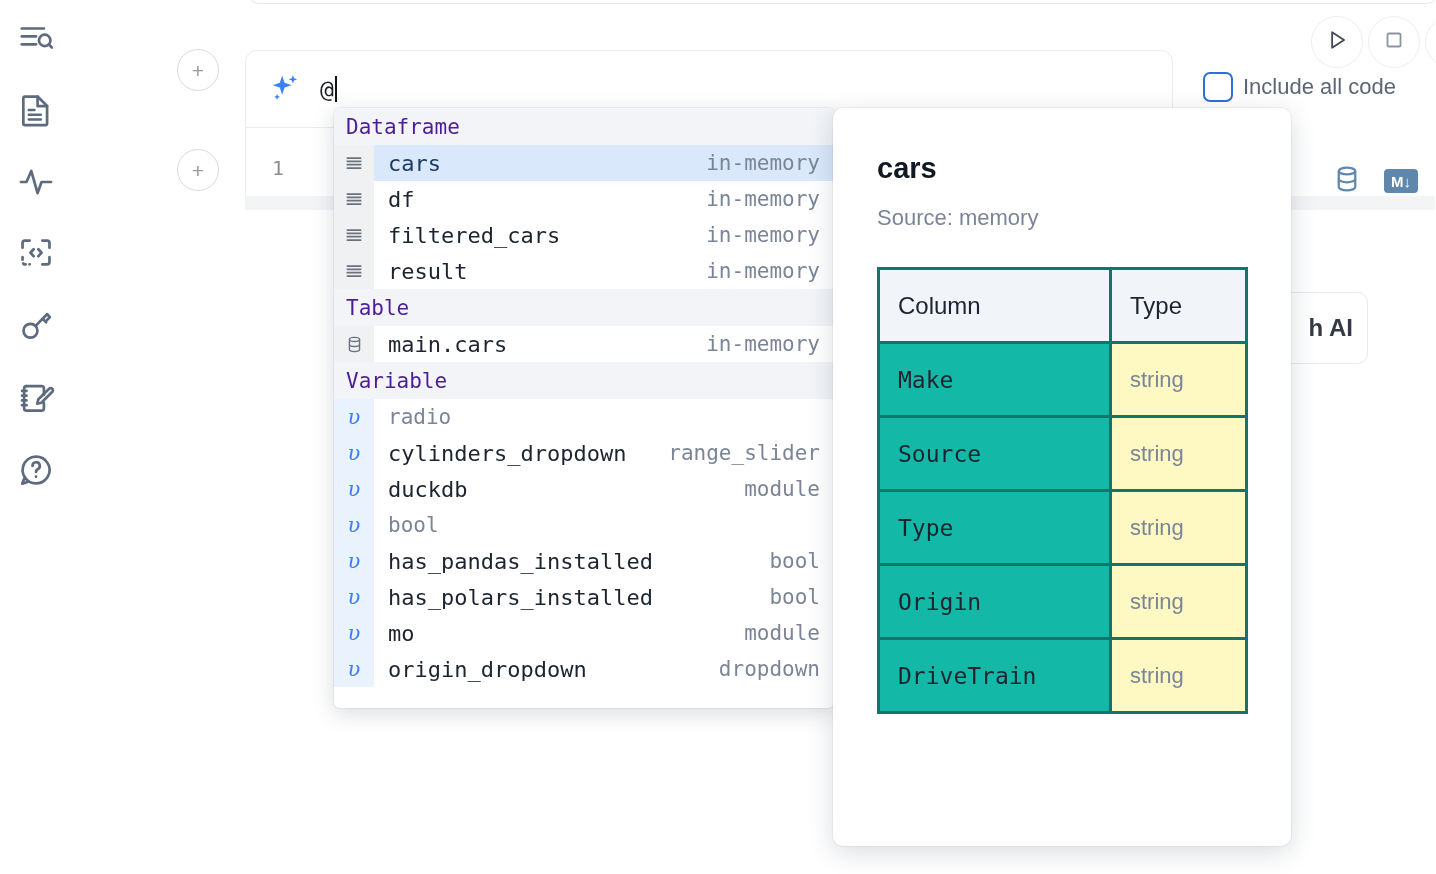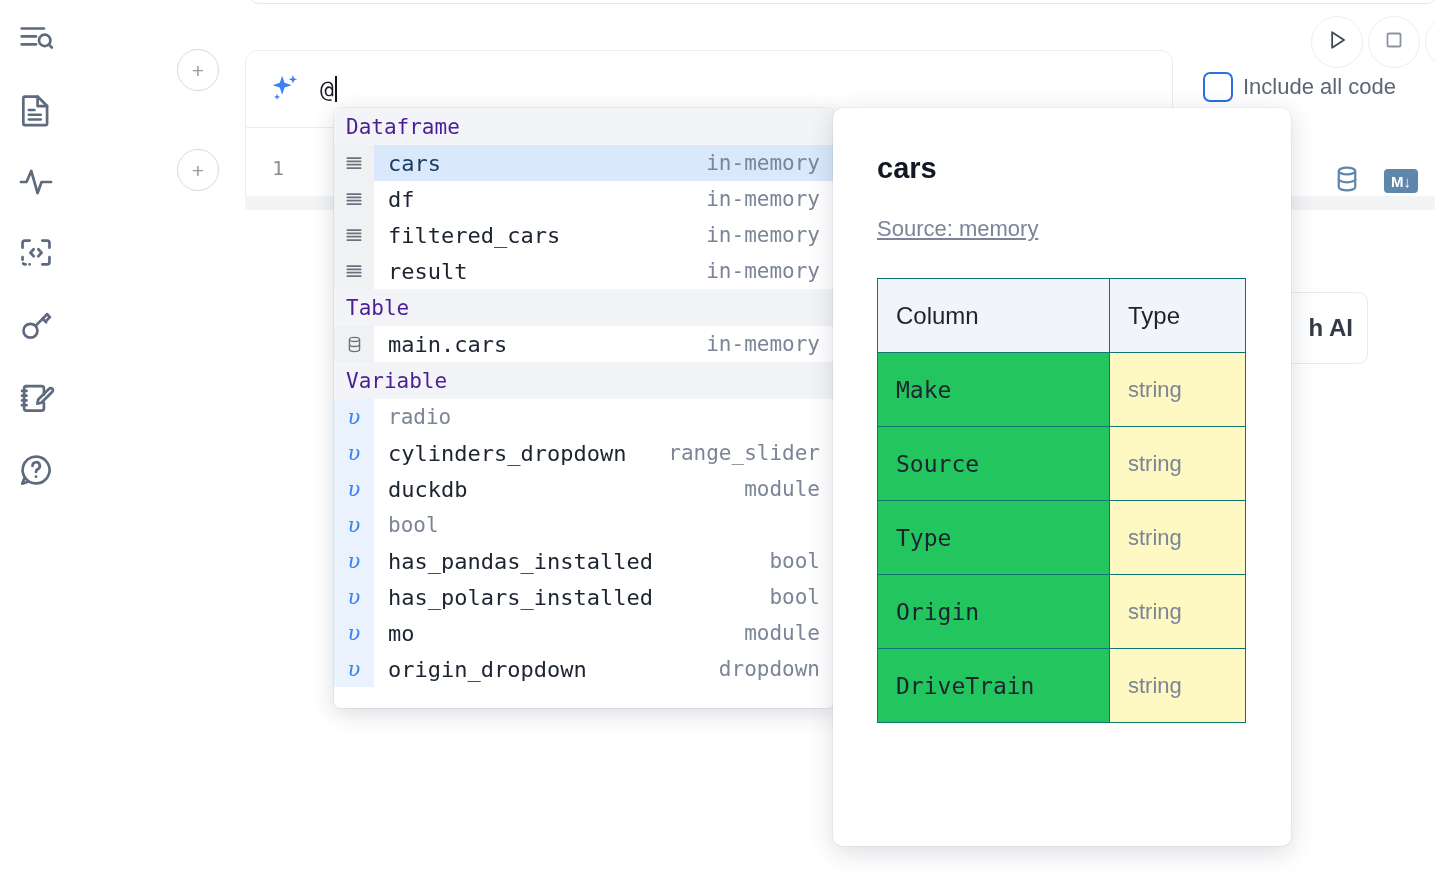--- a/index.html
+++ b/index.html
@@ -160,40 +160,40 @@
   
   .detail {
     position: absolute; left: 833px; top: 108px;
     width: 458px; height: 738px;
     background: #ffffff; border-radius: 10px;
     box-shadow: 0 6px 26px rgba(25,35,60,0.16), 0 0 0 1px rgba(25,35,60,0.04);
     overflow: hidden;
     padding: 44px 44px 0 44px;
   }
   .detail-title { font-size: 29px; font-weight: bold; color: #121724; }
-  .detail-source { margin-top: 31px; font-size: 22px; color: #7b8597; text-decoration: underline; }
+  .detail-source { margin-top: 20px; font-size: 22px; color: #7b8597; }
   .detail-stat {
     margin-top: 24px; height: 50px; background: #f1f3f7; border-radius: 8px;
     display: flex; align-items: center; padding-left: 20px;
     font-size: 22px; color: #1d2330;
   }
   .detail-table {
     margin-top: 36px; width: 368px; border-collapse: collapse;
     table-layout: fixed;
   }
   .detail-table th, .detail-table td {
-    border: 1px solid #0f766e; text-align: left; height: 74px;
+    border: 3px solid #0f766e; text-align: left; height: 74px;
     padding-left: 18px; vertical-align: middle;
   }
   .detail-table th {
     background: #f1f4f8; font-weight: normal; font-size: 24px; color: #1d2330;
   }
   .detail-table td.col-name {
     font-family: "DejaVu Sans Mono", monospace; font-size: 23px; color: #1d2330;
-    background: #22c55e;
+    background: #14b8a6;
   }
   .detail-table td.col-type {
     font-size: 22px; color: #7b8597; background: #fef9c3;
   }
   .detail-table col.c1 { width: 232px; }
   .detail-table col.c2 { width: 136px; }
 </style>
 </head>
 <body>
 

